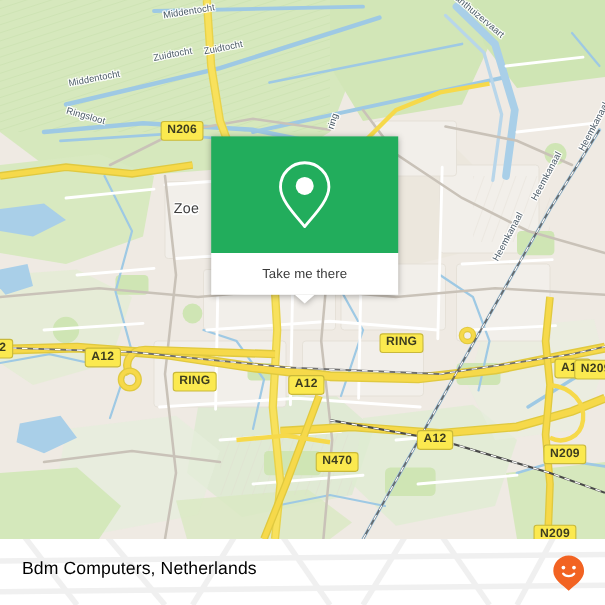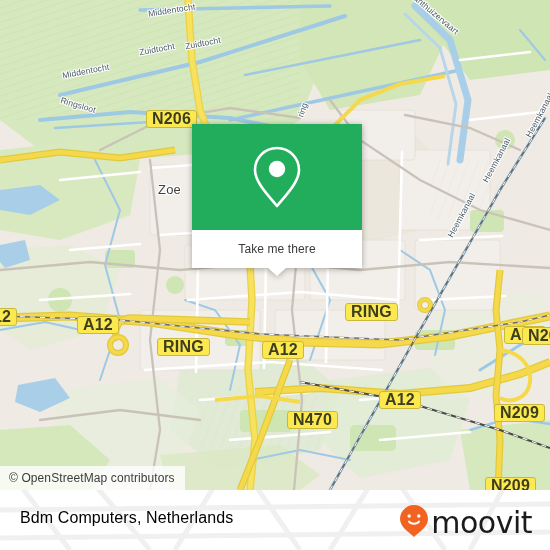--- a/index.html
+++ b/index.html
@@ -55,21 +55,21 @@
     letter-spacing: .2px;
   }
 
   
   .shield {
     position: absolute;
     background: #fbe94f;
     border: 1.6px solid #c9b93a;
     border-radius: 3px;
     color: #3d3d20;
-    font-size: 16px;
+    font-size: 11px;
     font-weight: bold;
     padding: 1px 5px 2px 5px;
     line-height: 13px;
     letter-spacing: .2px;
     white-space: nowrap;
     font-family: "Liberation Sans", sans-serif;
   }
 
   
   #popup {
@@ -365,23 +365,20 @@
             <circle cx="29" cy="26" r="8.2" fill="#ffffff"></circle>
           </svg>
         </span>
       </div>
       <div id="popup-label-bar">
         <span id="popup-label">Take me there</span>
       </div>
       <div id="popup-tail"></div>
     </div>
 
-    <div id="attribution">
-      <span>© OpenStreetMap contributors</span>
-    </div>
   </div>
 
   <div id="footer">
     <svg id="footer-watermark" width="550" height="60" viewBox="0 0 550 60" xmlns="http://www.w3.org/2000/svg">
       <g stroke="#f0f0f0" stroke-width="5" fill="none">
         <path d="M20,-5 L70,60"></path>
         <path d="M95,-5 L150,60"></path>
         <path d="M175,60 L215,-5"></path>
         <path d="M255,-5 L300,60"></path>
         <path d="M330,60 L370,-5"></path>
@@ -396,17 +393,16 @@
 
     <div id="logo">
       <span>
         <svg width="30" height="34" viewBox="0 0 30 34" xmlns="http://www.w3.org/2000/svg">
           <path d="M15,1 C7.3,1 1,7.3 1,15 C1,23 10,28 15,33 C20,28 29,23 29,15 C29,7.3 22.7,1 15,1 Z" fill="#f26322"></path>
           <circle cx="10.2" cy="12" r="1.7" fill="#ffffff"></circle>
           <circle cx="19.8" cy="12" r="1.7" fill="#ffffff"></circle>
           <path d="M10,17.5 C12,20.5 18,20.5 20,17.5" fill="none" stroke="#ffffff" stroke-width="2.1" stroke-linecap="round"></path>
         </svg>
       </span>
-      <span id="logo-text">moovit</span>
     </div>
   </div>
 
 </div>
 
 </body></html>

